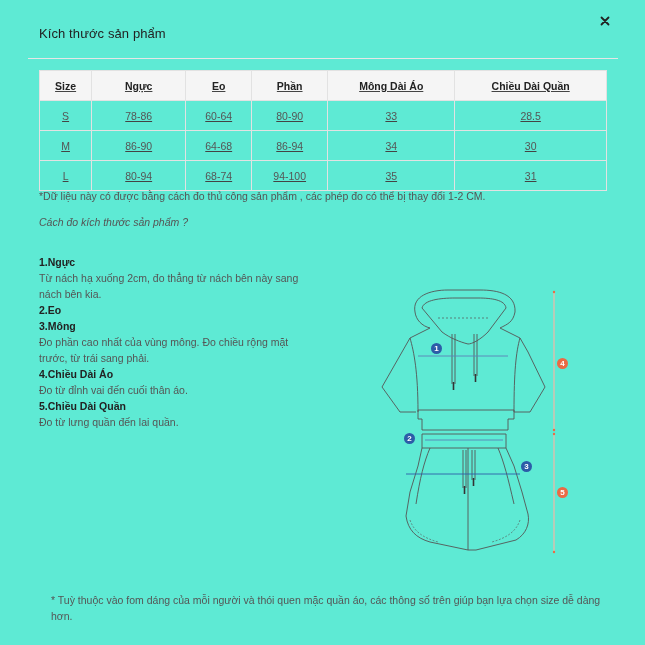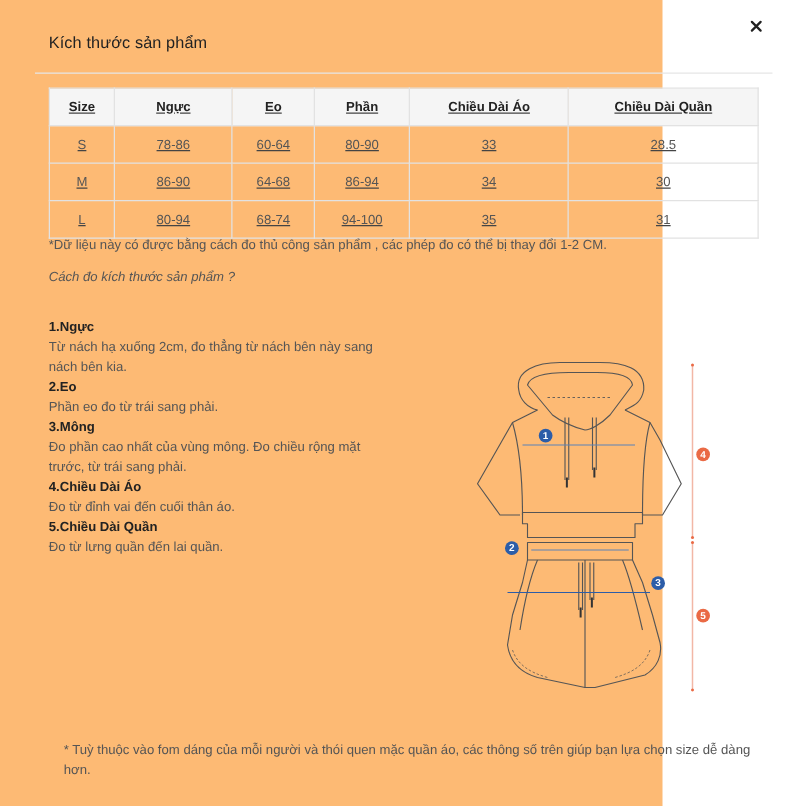--- a/index.html
+++ b/index.html
@@ -11,22 +11,22 @@
       width: 645px;
       height: 645px;
       position: relative;
       overflow: hidden;
       font-family: "Liberation Sans", "DejaVu Sans", sans-serif;
       color: #333333;
     }
     .modal {
       position: absolute;
       left: 0; top: 0;
-      width: 530px; height: 645px;
-      background: #fdba74;
+      width: 645px; height: 645px;
+      background: #5eead4;
     }
     .modal-header {
       position: absolute;
       left: 28px; top: 0;
       width: 590px; height: 58px;
       border-bottom: 1px solid #e6e6e6;
     }
     .modal-title {
       position: absolute;
       left: 11px; top: 26px;
@@ -142,21 +142,21 @@
     </svg>
   </div>
 
   <table class="size-table">
     <thead>
       <tr>
         <th class="c0">Size</th>
         <th class="c1">Ngực</th>
         <th class="c2">Eo</th>
         <th class="c3">Phần</th>
-        <th class="c4">Chiều Dài Áo</th>
+        <th class="c4">Mông Dài Áo</th>
         <th class="c5">Chiều Dài Quần</th>
       </tr>
     </thead>
     <tbody>
       <tr>
         <td>S</td>
         <td>78-86</td>
         <td>60-64</td>
         <td>80-90</td>
         <td>33</td>
@@ -181,21 +181,20 @@
     </tbody>
   </table>
 
   <div class="note-top">*Dữ liệu này có được bằng cách đo thủ công sản phẩm , các phép đo có thể bị thay đổi 1-2 CM.</div>
   <div class="how-title">Cách đo kích thước sản phẩm ?</div>
 
   <div class="instructions">
     <div class="step-title">1.Ngực</div>
     <div>Từ nách hạ xuống 2cm, đo thẳng từ nách bên này sang nách bên kia.</div>
     <div class="step-title">2.Eo</div>
-    <div>Phần eo đo từ trái sang phải.</div>
     <div class="step-title">3.Mông</div>
     <div>Đo phần cao nhất của vùng mông. Đo chiều rộng mặt trước, từ trái sang phải.</div>
     <div class="step-title">4.Chiều Dài Áo</div>
     <div>Đo từ đỉnh vai đến cuối thân áo.</div>
     <div class="step-title">5.Chiều Dài Quần</div>
     <div>Đo từ lưng quần đến lai quần.</div>
   </div>
 
   <div class="illustration">
     <svg width="200" height="280" viewBox="0 0 200 280">

